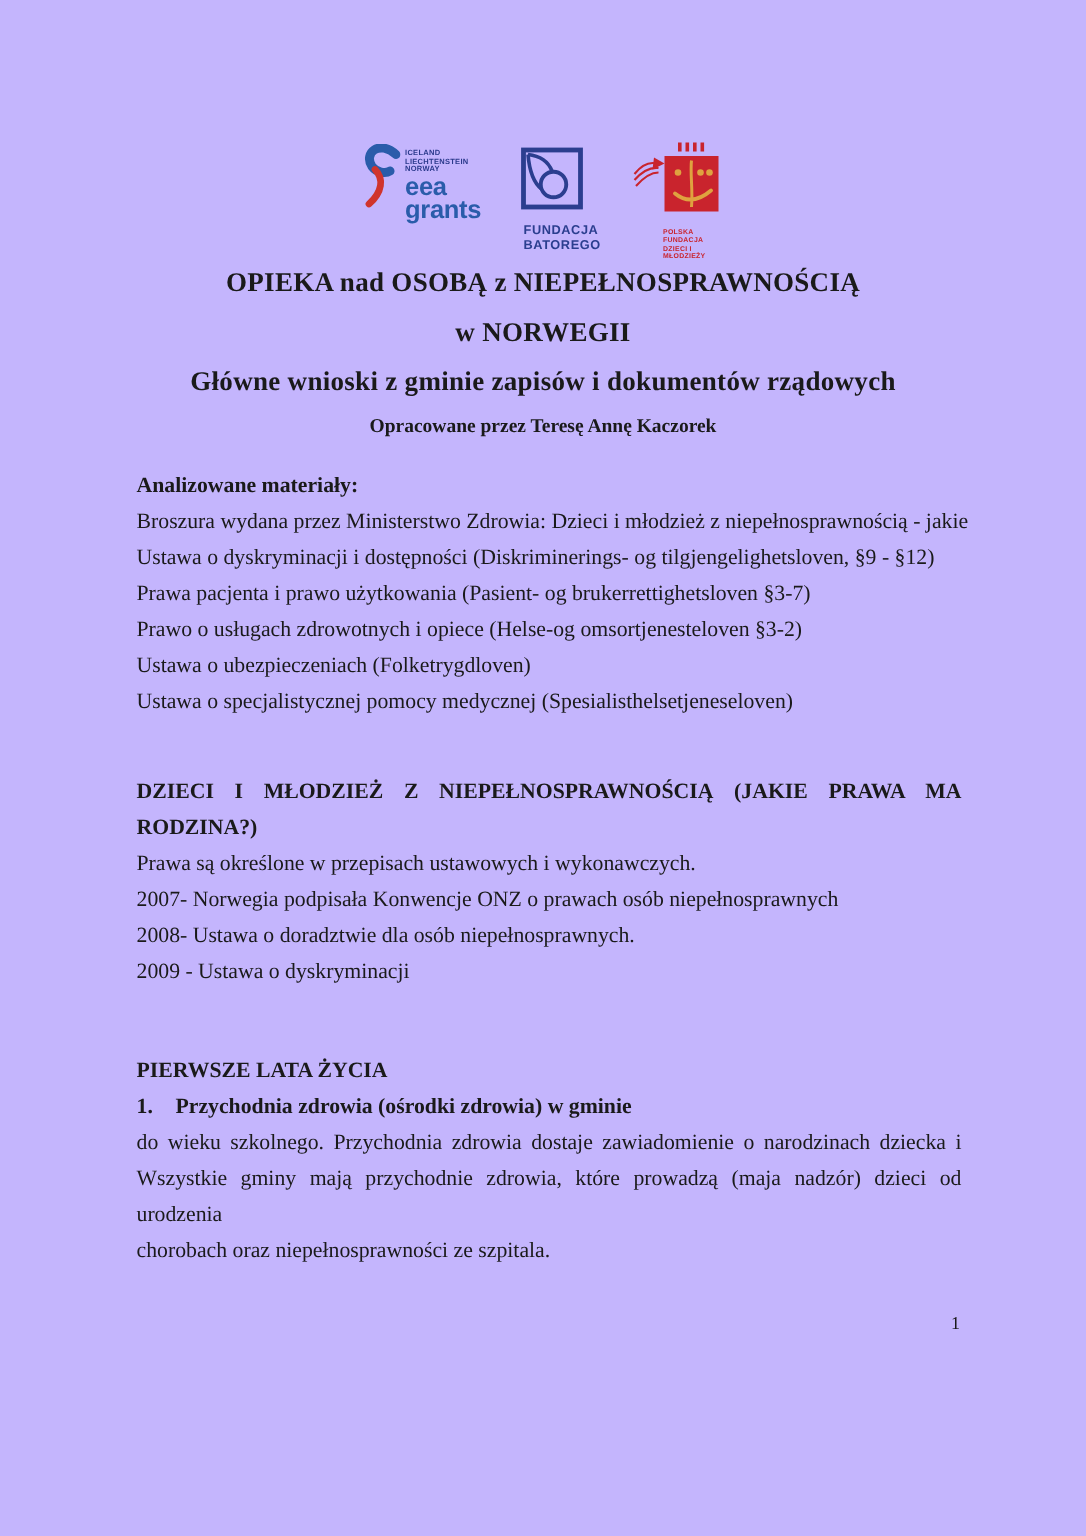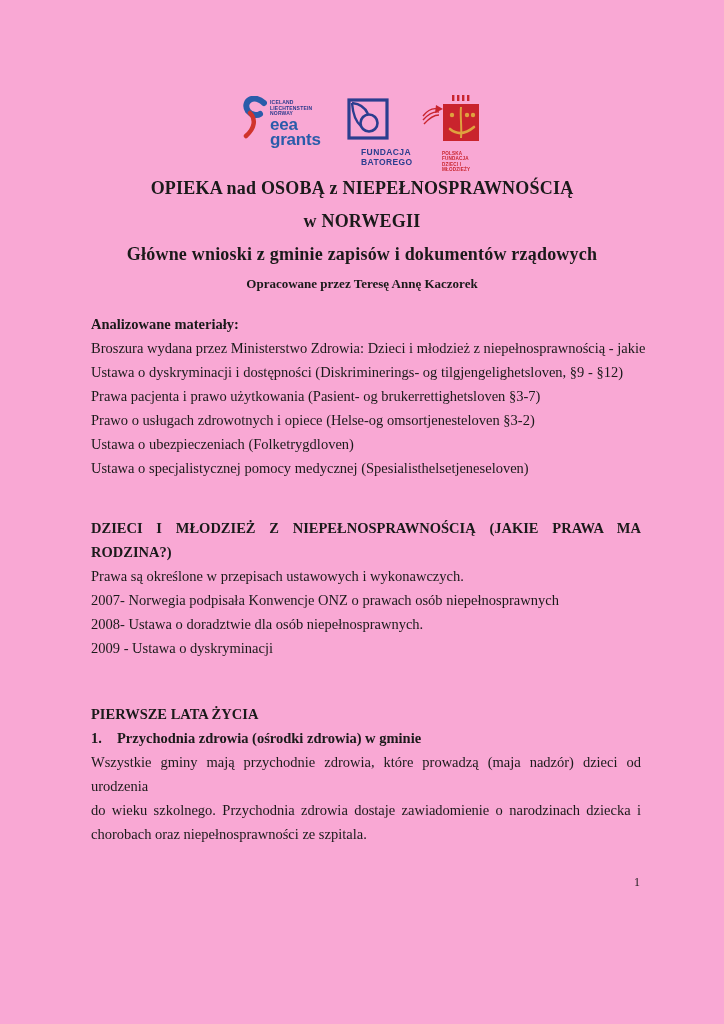--- a/index.html
+++ b/index.html
@@ -1,31 +1,31 @@
 <!DOCTYPE html>
 <html><head>
 <meta charset="utf-8">
 <style>
   html,body{margin:0;padding:0;background:#ffffff;}
   body{width:724px;height:1024px;position:relative;font-family:"Liberation Serif",serif;color:#1a1a1a;}
-  .page{position:absolute;inset:0;background:#f9a8d4;overflow:hidden;}
+  .page{position:absolute;inset:0;background:#c4b5fd;overflow:hidden;}
 
   
   .logo{position:absolute;}
   .logo-eea{left:243px;top:96px;display:flex;align-items:flex-start;}
   .eea-textcol{margin-left:3px;display:flex;flex-direction:column;}
   .eea-countries{font-family:"Liberation Sans",sans-serif;font-size:5px;line-height:5.5px;
                  font-weight:bold;color:#2b3a8c;letter-spacing:.2px;margin-top:4px;}
   .eea-word{font-family:"Liberation Sans",sans-serif;font-weight:bold;color:#2a5caa;
             font-size:17px;line-height:15px;letter-spacing:-.2px;}
   .eea-word.second{font-size:17px;}
 
   .logo-batorego{left:347px;top:98px;width:52px;}
   .bat-text{font-family:"Liberation Sans",sans-serif;font-weight:bold;color:#2b3e8f;
-            font-size:8.5px;line-height:9.5px;letter-spacing:.4px;margin-top:3px;margin-left:14px;}
+            font-size:8.5px;line-height:9.5px;letter-spacing:.4px;margin-top:3px;margin-left:2px;}
 
   .logo-pfdim{left:421px;top:94px;width:60px;}
   .pfdim-text{font-family:"Liberation Sans",sans-serif;font-weight:bold;color:#c9242d;
               font-size:4.6px;line-height:5.4px;letter-spacing:.2px;margin-left:21px;margin-top:3px;}
 
   
   .title-block{position:absolute;left:87px;top:172px;width:550px;text-align:center;font-family:Liberation Serif, serif;}
   .title-line{font-size:18px;font-weight:bold;line-height:33px;letter-spacing:.2px;}
   .byline{font-size:13px;font-weight:bold;line-height:20px;margin-top:3px;}
 
@@ -133,21 +133,21 @@
     <div class="line">2008- Ustawa o doradztwie dla osób niepełnosprawnych.</div>
     <div class="line">2009 - Ustawa o dyskryminacji</div>
 
     <div class="spacer2"></div>
 
     <div class="line bold">PIERWSZE LATA ŻYCIA</div>
     <div class="numbered">
       <span class="num">1.</span>
       <span>Przychodnia zdrowia (ośrodki zdrowia) w gminie</span>
     </div>
+    <div class="line just">do wieku szkolnego. Przychodnia zdrowia dostaje zawiadomienie o narodzinach dziecka i</div>
     <div class="line just">Wszystkie gminy mają przychodnie zdrowia, które prowadzą (maja nadzór) dzieci od urodzenia</div>
-    <div class="line just">do wieku szkolnego. Przychodnia zdrowia dostaje zawiadomienie o narodzinach dziecka i</div>
     <div class="line">chorobach oraz niepełnosprawności ze szpitala.</div>
 
   </div>
 
   <div class="page-number">1</div>
 
 </div>
 
 </body></html>

